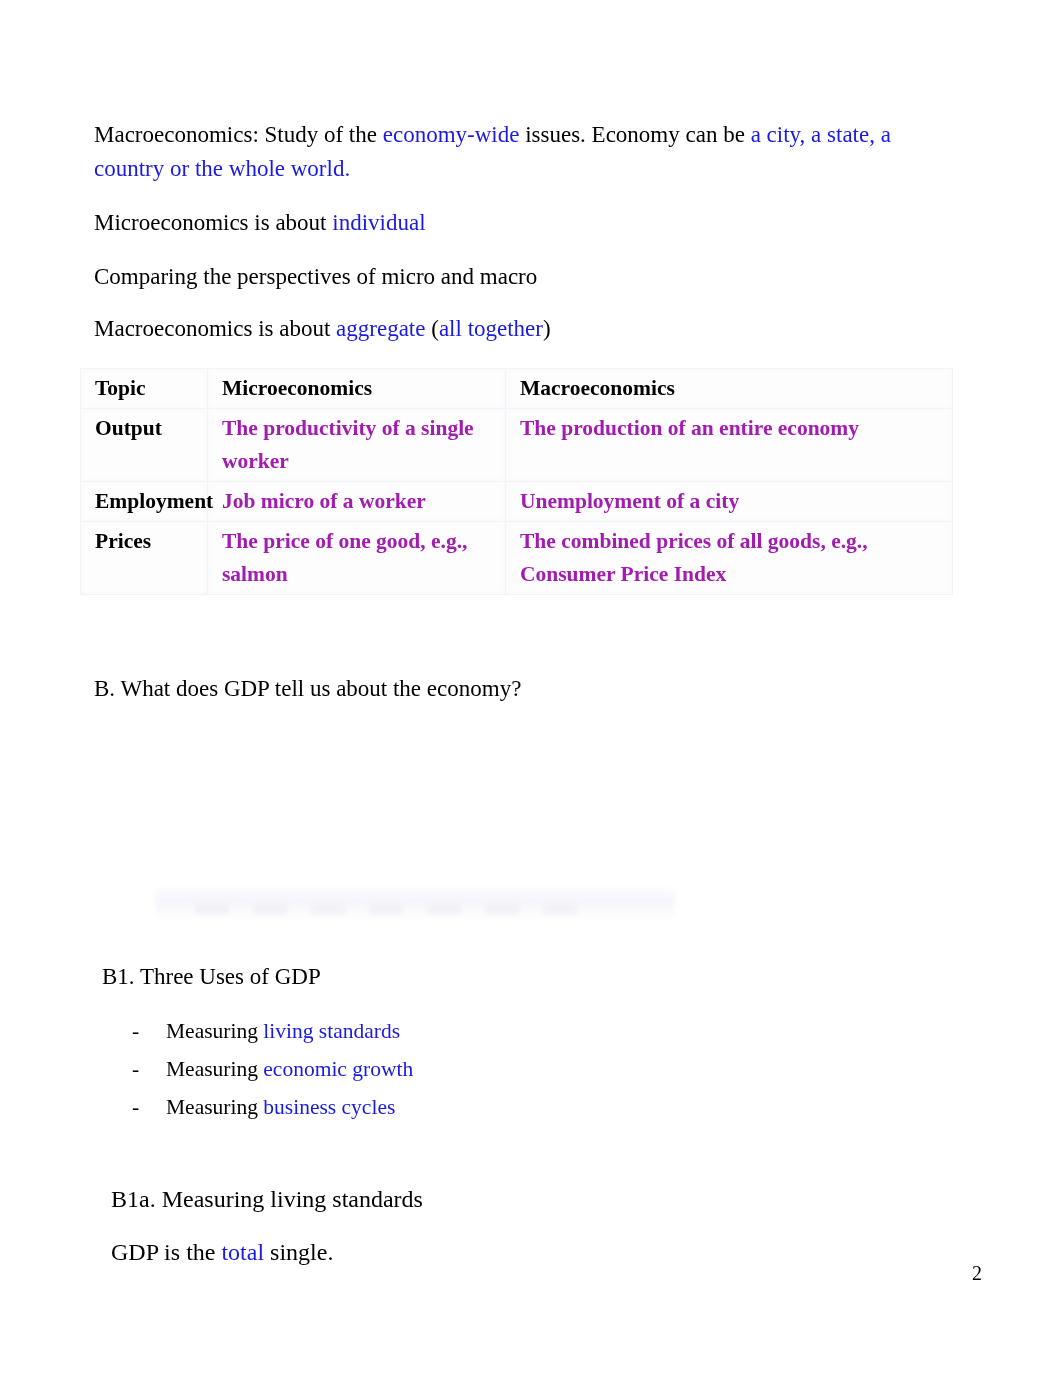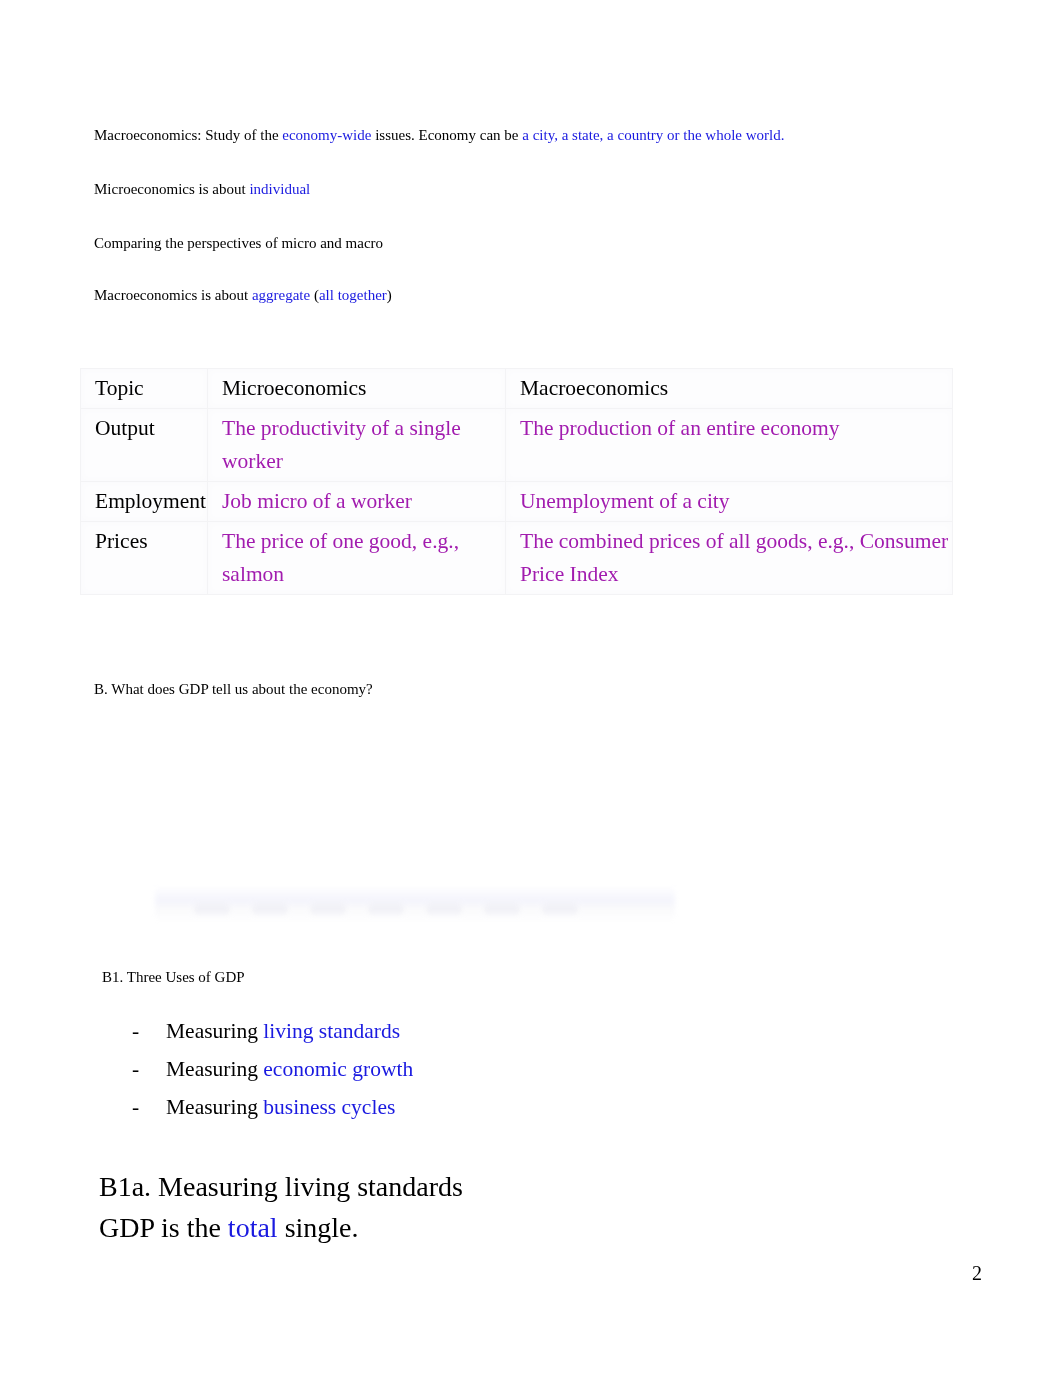--- a/index.html
+++ b/index.html
@@ -19,21 +19,21 @@
     overflow: hidden;
     box-sizing: border-box;
   }
   .content {
     position: absolute;
     left: 94px;
     top: 118px;
     width: 860px;
   }
   .para {
-    font-size: 15px;
+    font-size: 23px;
     line-height: 34px;
     margin: 0 0 20px 0;
     color: #000000;
   }
   .para.tight { margin-bottom: 18px; }
   .blue { color: #1a1ae0; }
 
   
   .cmp-table-wrap {
     position: absolute;
@@ -50,20 +50,21 @@
   }
   table.cmp col.c1 { width: 127px; }
   table.cmp col.c2 { width: 298px; }
   table.cmp col.c3 { width: 447px; }
   table.cmp td {
     vertical-align: top;
     padding: 3px 0 3px 14px;
     border: 1px solid #f3f3f5;
     background: #fdfdfe;
     box-shadow: inset 0 0 6px 1px #fafafc;
+    font-weight: bold;
   }
   table.cmp td.topic { color: #000000; }
   table.cmp td.val { color: #a21caf; }
   table.cmp td.hdr { color: #000000; }
 
   
   .ghost {
     position: absolute;
     left: 155px;
     top: 886px;
@@ -110,21 +111,21 @@
     padding-left: 36px;
     position: relative;
   }
   ul.dashlist li .dash {
     position: absolute;
     left: 30px;
     top: 0;
   }
   ul.dashlist li .txt { margin-left: 28px; }
 
-  .line-gdp { font-size: 28px; line-height: 36px; margin: 5px; }
+  .line-gdp { font-size: 24px; line-height: 36px; margin: 17px; }
 
   .page-number {
     position: absolute;
     right: 80px;
     top: 1262px;
     font-size: 20px;
     color: #000000;
   }
 </style>
 </head>

